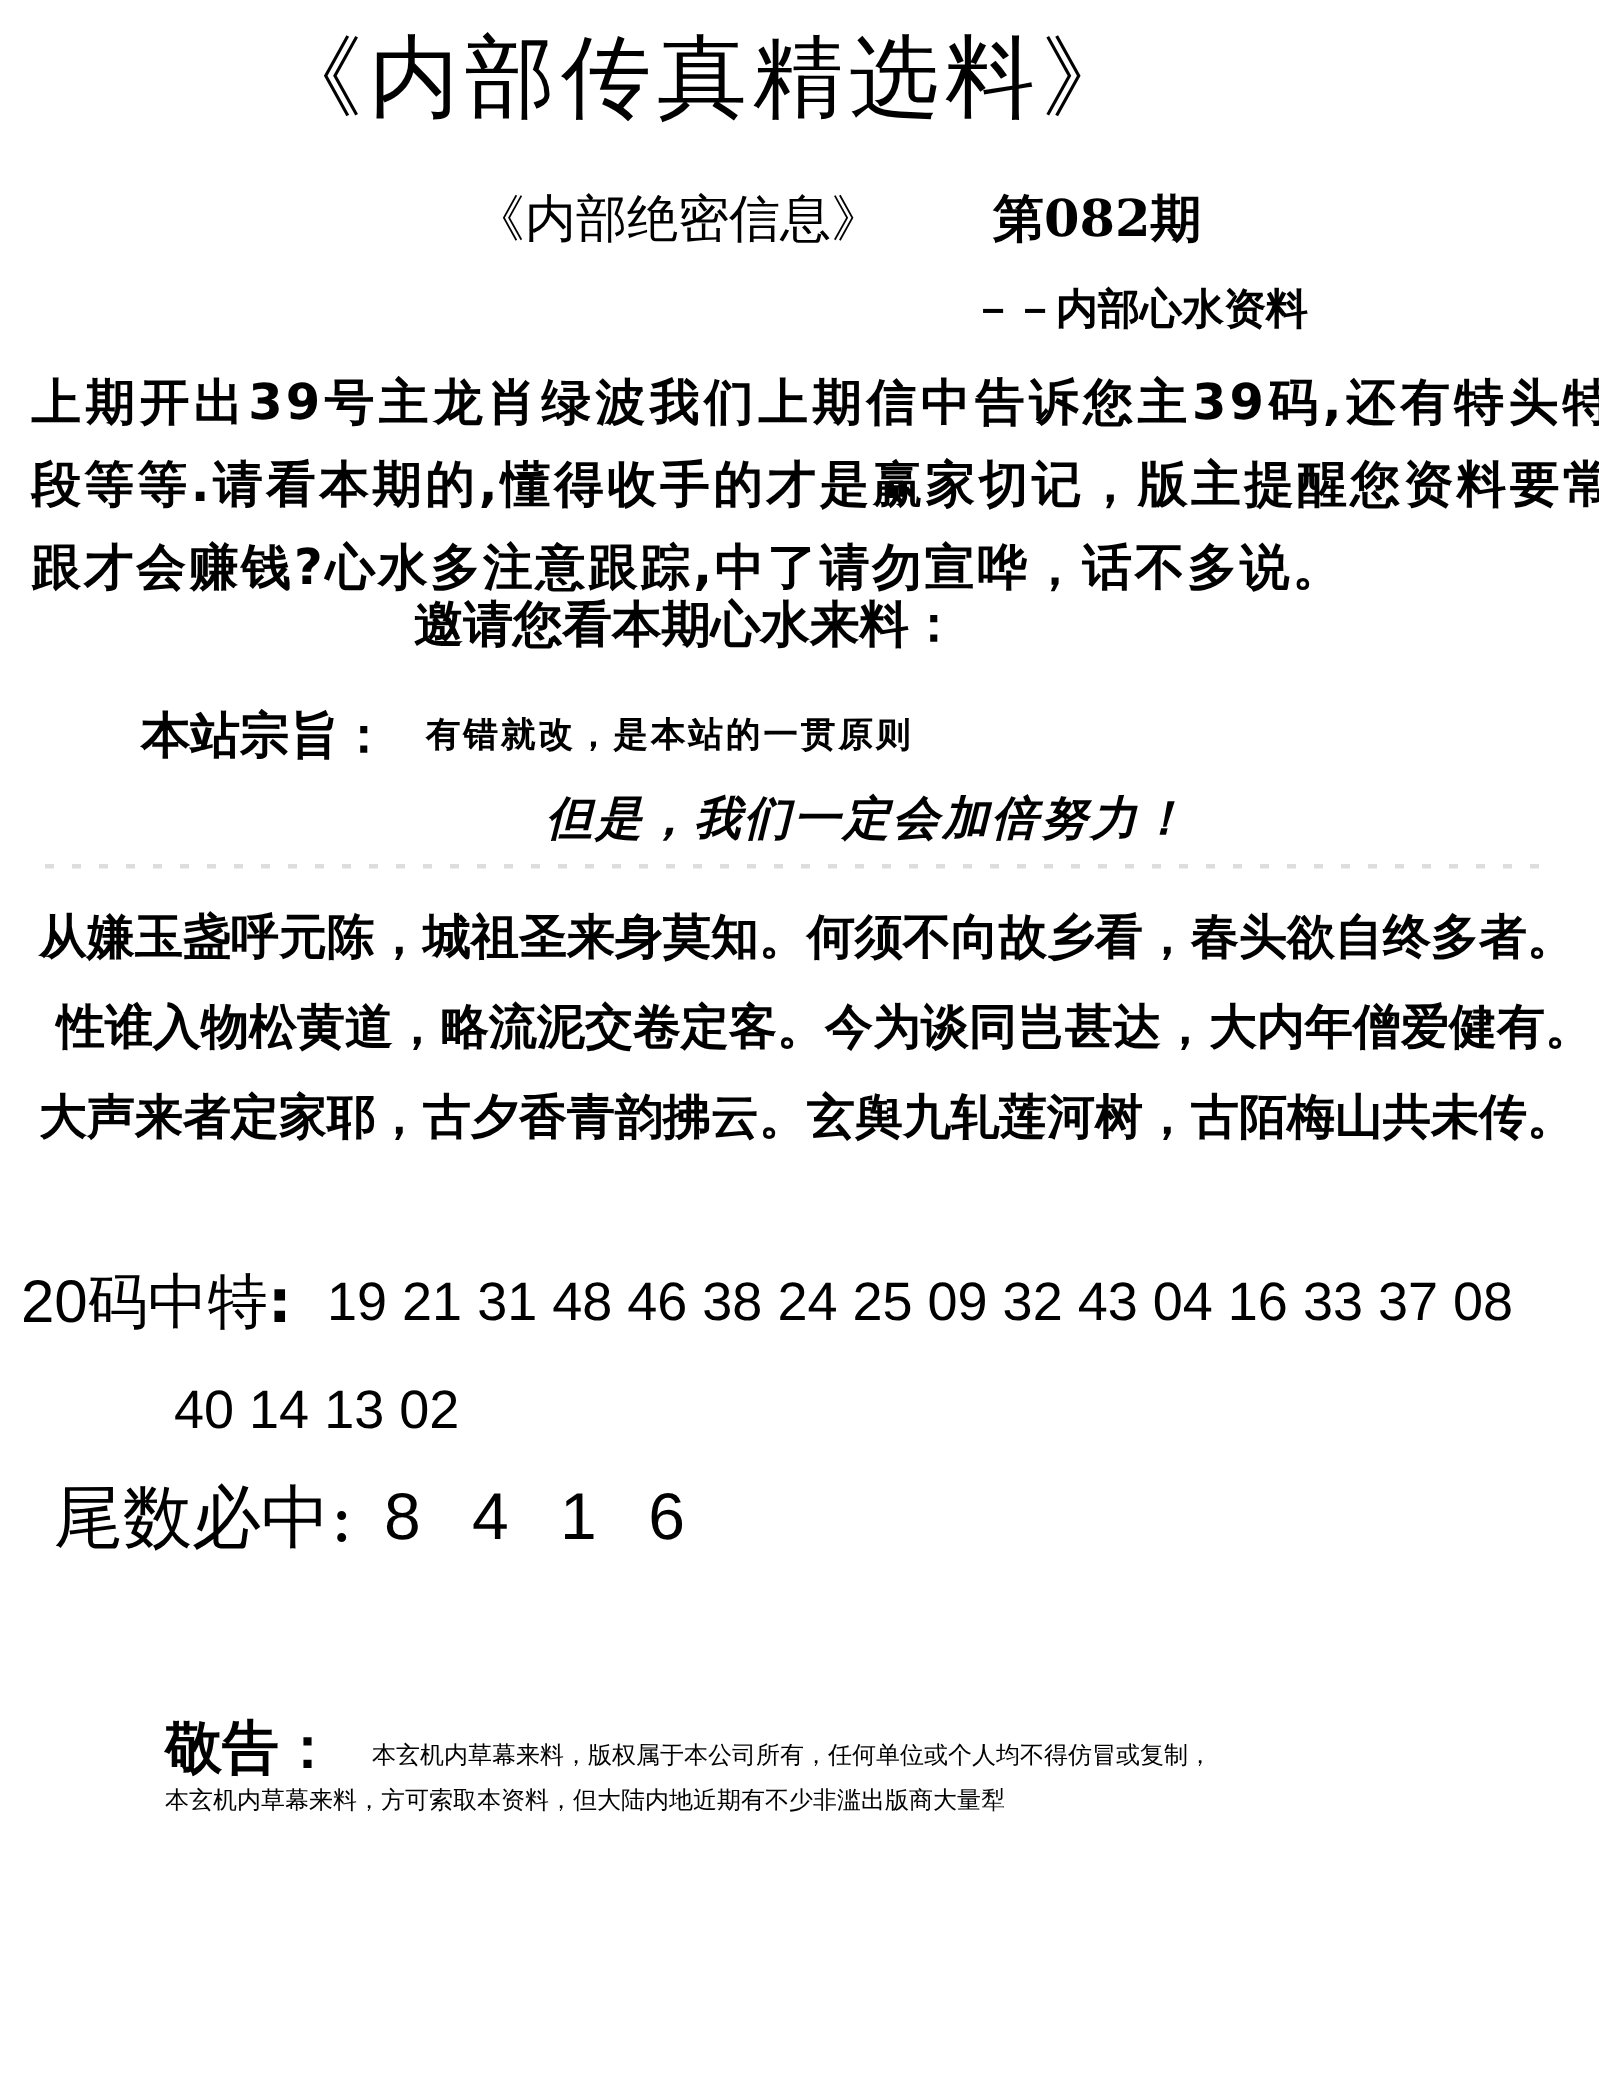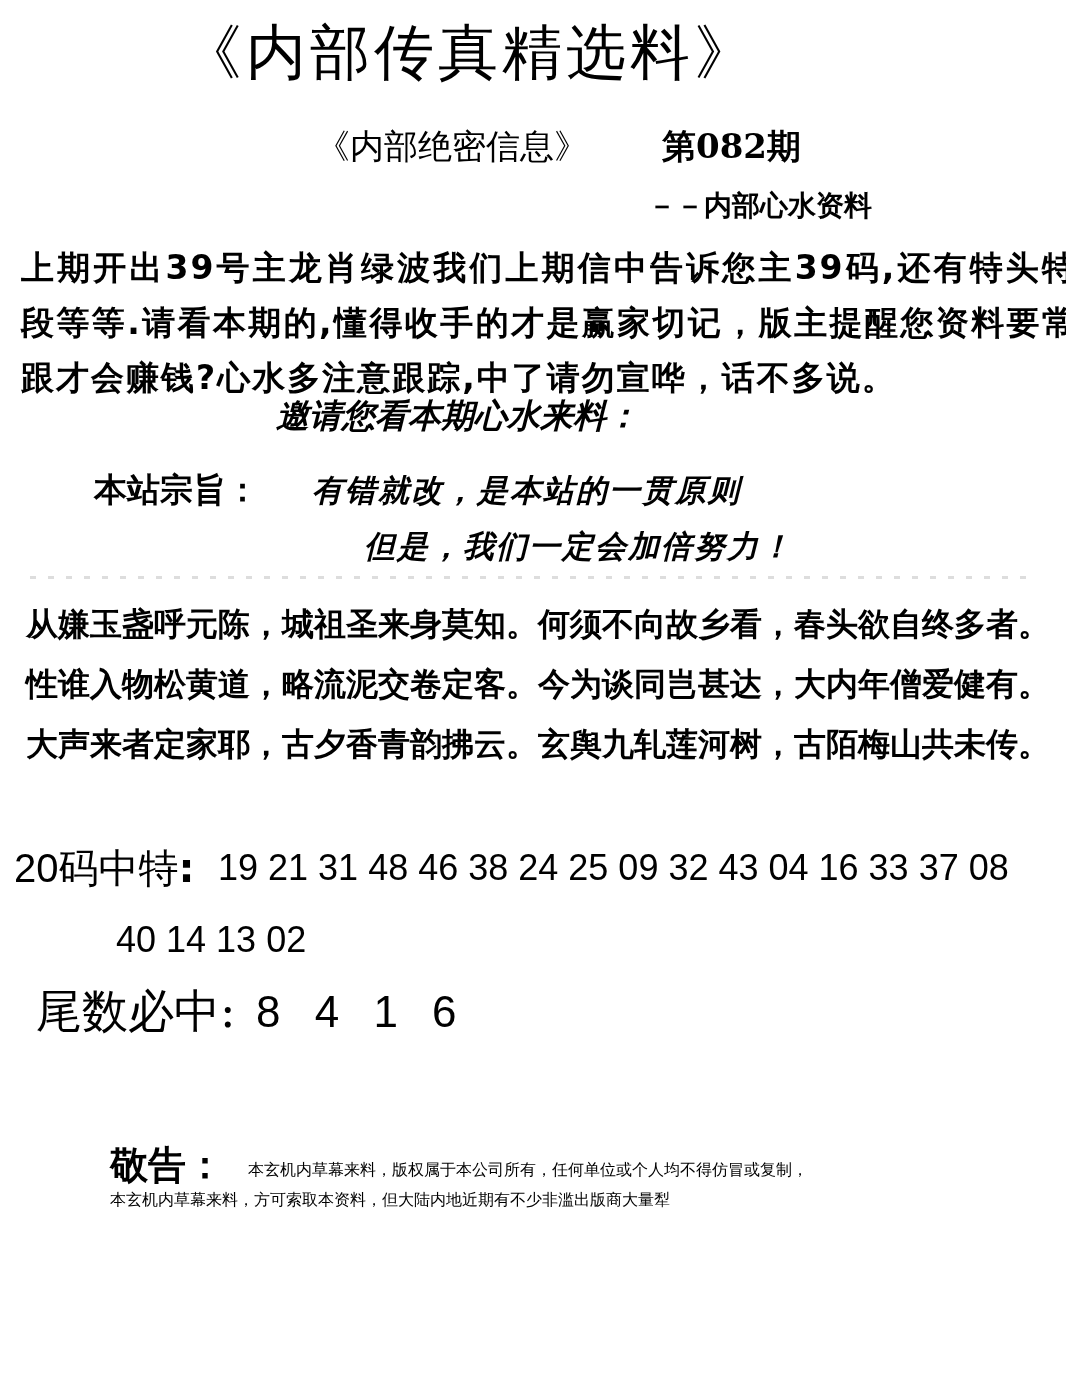--- a/index.html
+++ b/index.html
@@ -3,26 +3,26 @@
 <meta charset="utf-8">
 <style>
   html, body { margin: 0; padding: 0; background: #ffffff; }
   body { width: 1066px; height: 1388px; position: relative; overflow: hidden; color: #000; font-family: "DejaVu Sans", sans-serif; }
   .abs { position: absolute; white-space: nowrap; }
   .title { left: 0; width: 940px; top: 14px; text-align: center; font-family: "DejaVu Serif", serif; font-size: 60px; letter-spacing: 4px; line-height: 76px; }
   .subtitle { left: 316px; top: 122px; font-family: "DejaVu Serif", serif; font-size: 34px; line-height: 48px; font-weight: normal; }
   .issue { left: 662px; top: 122px; font-family: "DejaVu Serif", serif; font-size: 34px; line-height: 48px; font-weight: bold; }
   .source { left: 648px; top: 186px; font-size: 28px; line-height: 40px; font-weight: bold; }
   .para { left: 6px; top: 240px; width: 1056px; font-size: 33px; line-height: 55px; font-weight: bold; white-space: normal; letter-spacing: 2px; text-align: justify; margin-left: 15px; }
-  .invite { left: 276px; top: 391px; font-size: 33px; line-height: 50px; font-weight: bold; font-style: italic; }
+  .invite { left: 276px; top: 391px; font-size: 33px; line-height: 50px; font-weight: bold; }
   .motto-label { left: 94px; top: 466px; font-size: 33px; line-height: 48px; font-weight: bold; }
-  .motto-1 { left: 312px; top: 466px; font-family: "DejaVu Serif", serif; font-style: italic; font-weight: bold; font-size: 31px; line-height: 48px; letter-spacing: 2px; }
+  .motto-1 { left: 284px; top: 466px; font-family: "DejaVu Serif", serif; font-weight: bold; font-size: 23px; line-height: 48px; letter-spacing: 2px; }
   .motto-2 { left: 364px; top: 522px; font-family: "DejaVu Serif", serif; font-style: italic; font-weight: bold; font-size: 31px; line-height: 48px; letter-spacing: 2px; }
   .poem { left: 26px; font-size: 32px; line-height: 48px; font-weight: bold; }
-  .poem1 { top: 600px; text-align: center; } .poem2 { top: 660px; } .poem3 { top: 720px; }
+  .poem1 { top: 600px; text-align: center; } .poem2 { top: 660px; margin-left: 12px; } .poem3 { top: 720px; }
   .nums-label { left: 14px; top: 840px; font-size: 40px; line-height: 56px; }
   .nums-label .pre { font-family: "Liberation Sans", sans-serif; }
   .nums-label .cjk { font-family: Liberation Sans, sans-serif; }
   .nums { left: 218px; top: 842px; font-family: "Liberation Sans", sans-serif; font-size: 36px; line-height: 52px; word-spacing: 0px; }
   .nums2 { left: 116px; top: 914px; font-family: "Liberation Sans", sans-serif; font-size: 36px; line-height: 52px; }
   .tail-label { left: 36px; top: 980px; font-family: "DejaVu Serif", serif; font-size: 46px; line-height: 62px; }
   .tail-nums { left: 256px; top: 984px; font-family: "Liberation Sans", sans-serif; font-size: 44px; line-height: 56px; word-spacing: 22px; }
   .notice-label { left: 110px; top: 1140px; font-size: 38px; line-height: 50px; font-weight: bold; }
   .notice-1 { left: 248px; top: 1158px; font-family: "DejaVu Serif", serif; font-size: 16px; line-height: 24px; }
   .notice-2 { left: 110px; top: 1188px; font-family: "DejaVu Serif", serif; font-size: 16px; line-height: 24px; }

